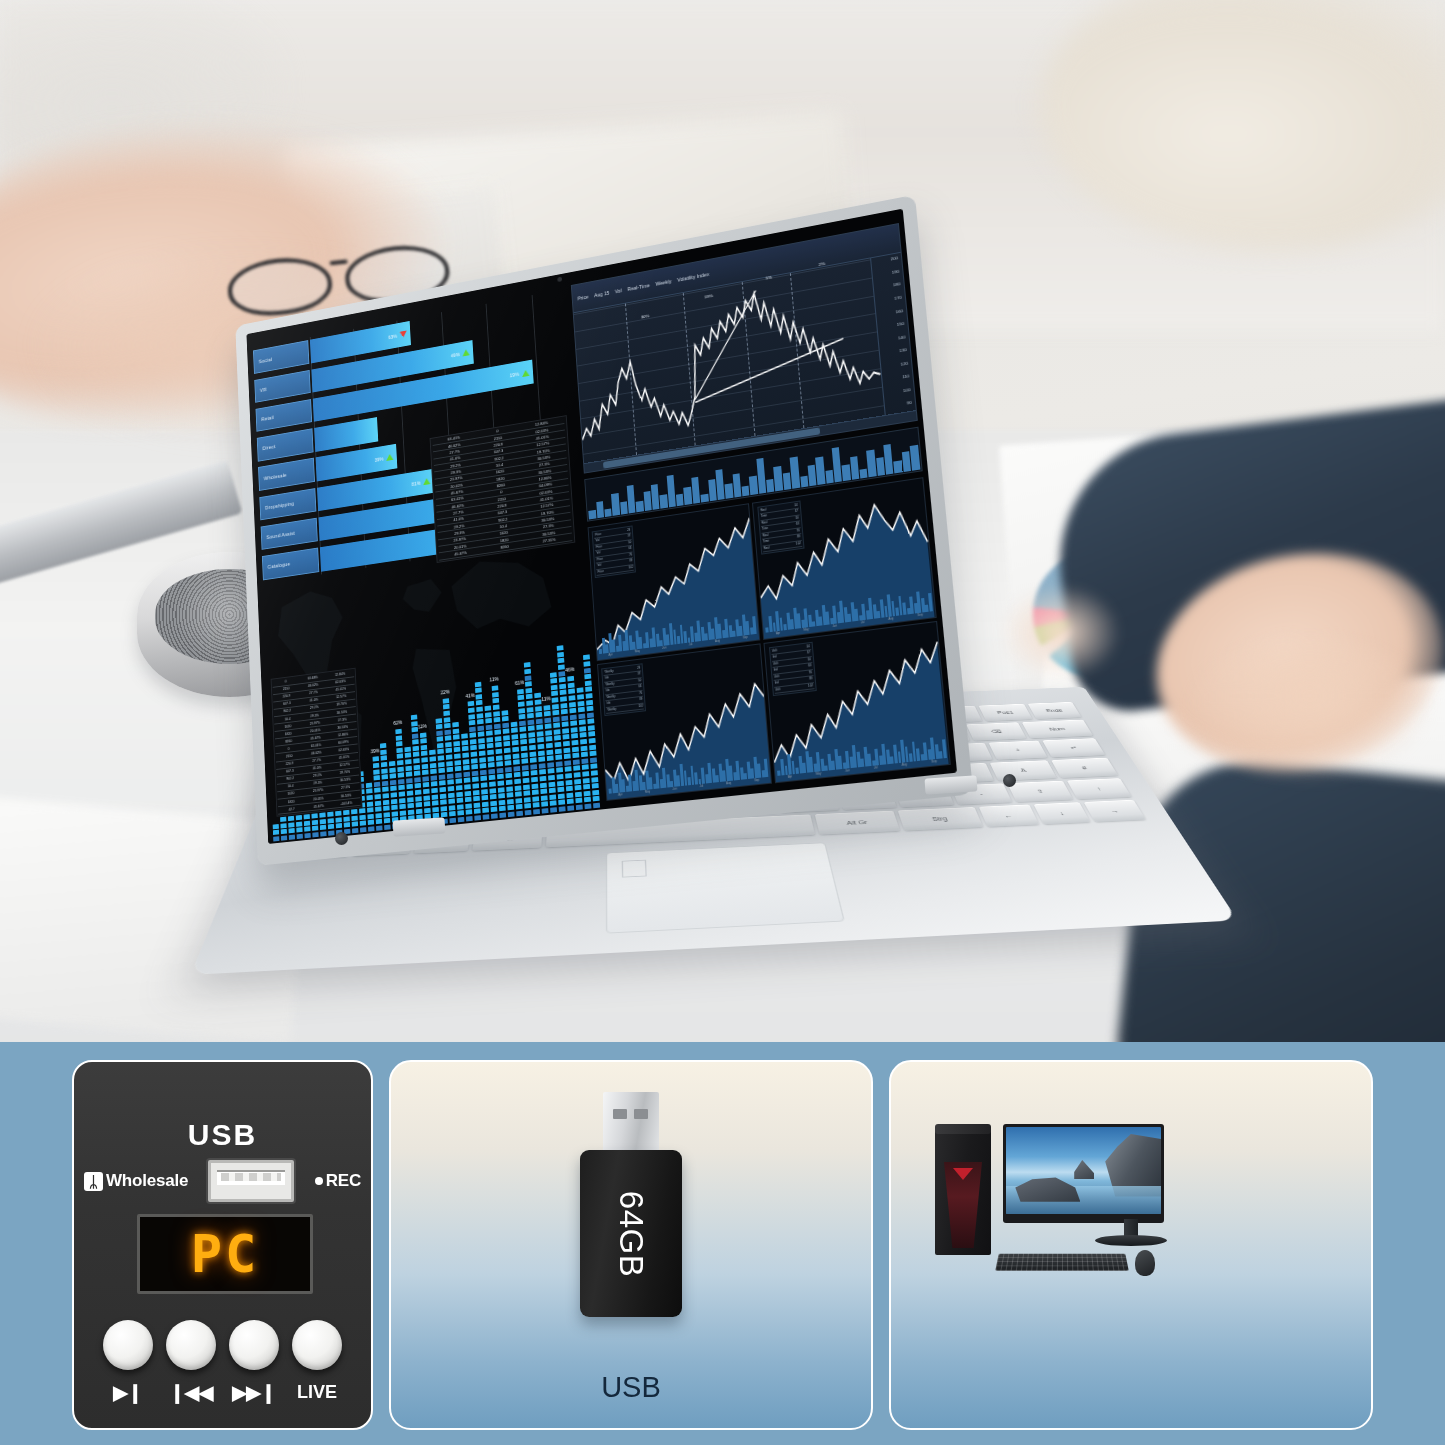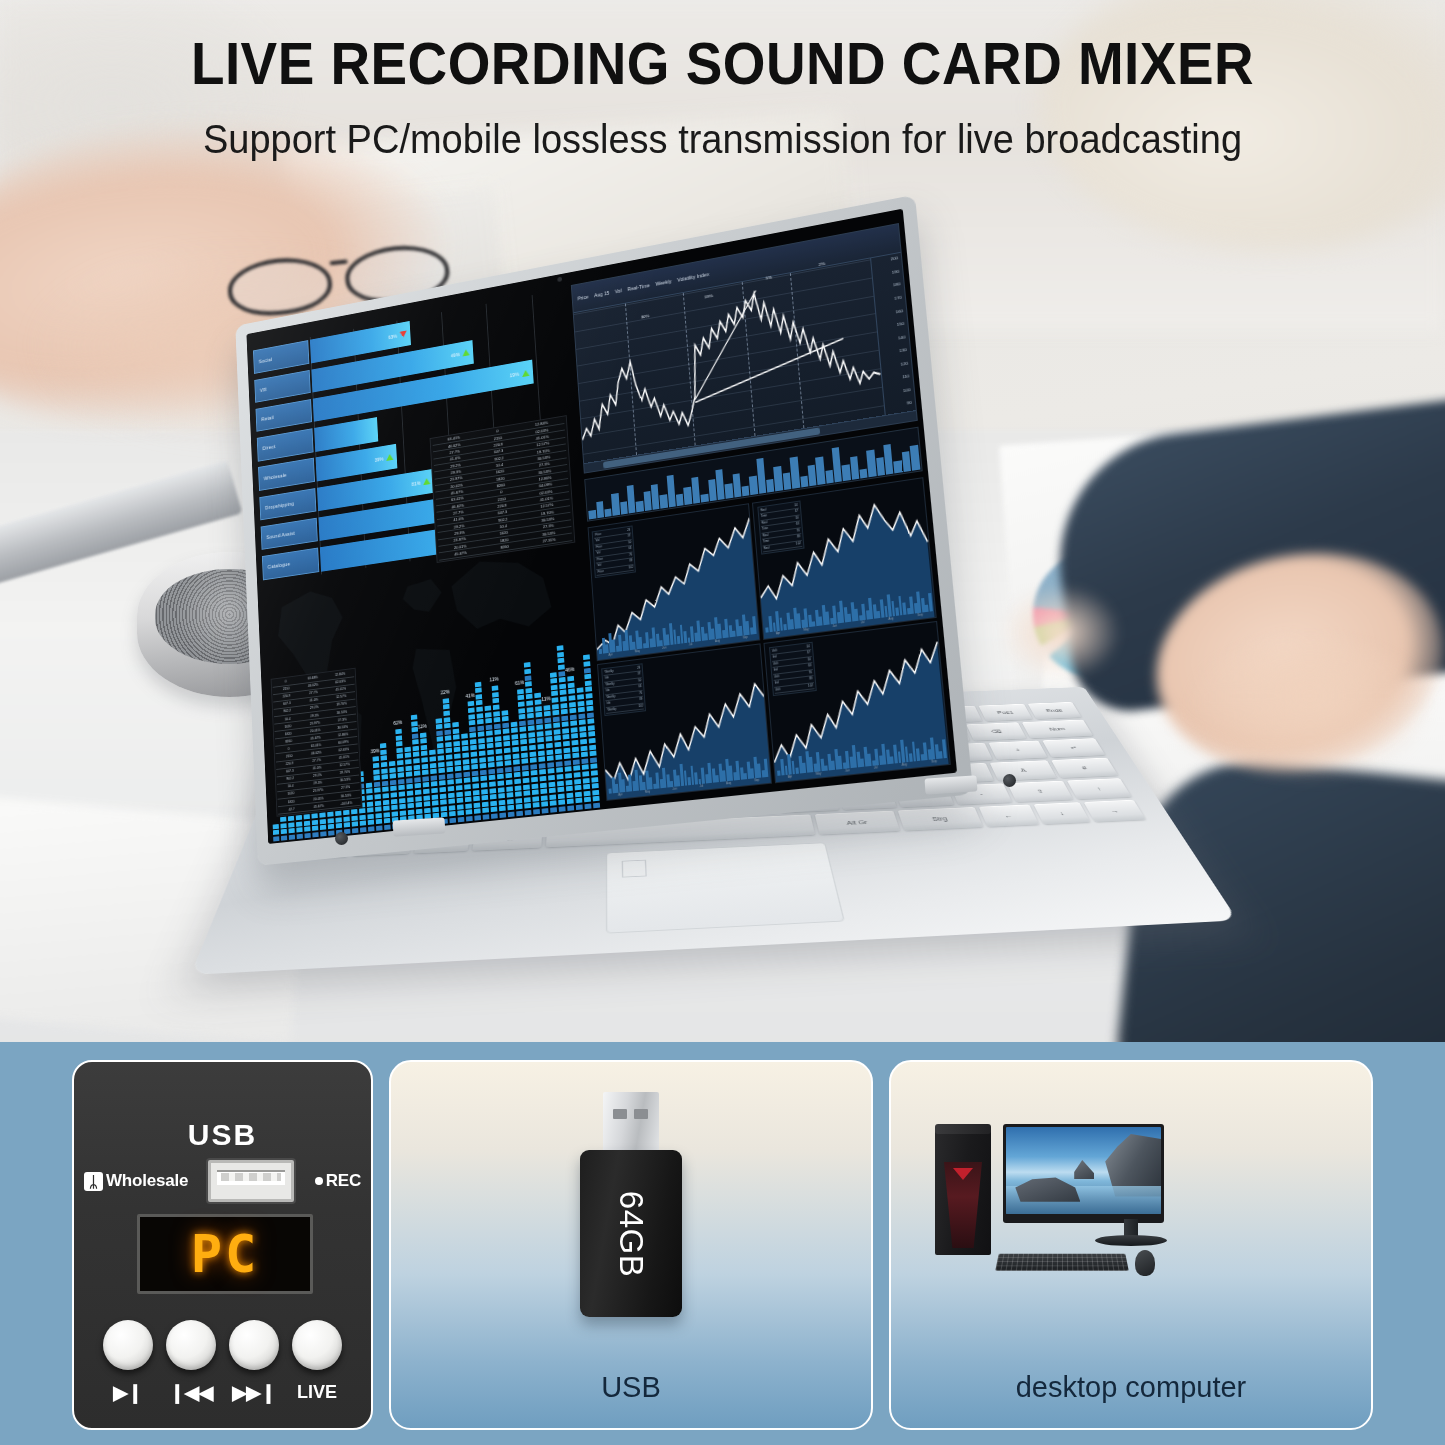--- a/index.html
+++ b/index.html
@@ -2219,24 +2219,20 @@
                 </div>
             </div>
           </div>
           <div class="screen-glass"></div>
         </div>
       </div>
       <div class="corner-dot l"></div>
       <div class="corner-dot r"></div>
     </div>
 
-    <div class="headline-wrap">
-      <div class="headline">LIVE RECORDING SOUND CARD MIXER</div>
-      <div class="subhead">Support PC/mobile lossless transmission for live broadcasting</div>
-    </div>
   </div>
 
   <div class="bottom">
     <div class="cards">
 
       <div class="card mp3">
         <div class="usb-word">USB</div>
         <div class="bt-row">
           <div class="bt-group">
             <span class="bt-icon">ᛦ</span>
@@ -2288,19 +2284,18 @@
               <div class="mon-rock-m"></div>
               <div class="mon-water"></div>
               <div class="mon-rock-l"></div>
             </div>
           </div>
           <div class="mon-stand"></div>
           <div class="mon-base"></div>
           <div class="kbd"></div>
           <div class="mouse"></div>
         </div>
-        <div class="card-label">desktop computer</div>
       </div>
 
 
     </div>
   </div>
 </div>
 
 </body></html>

